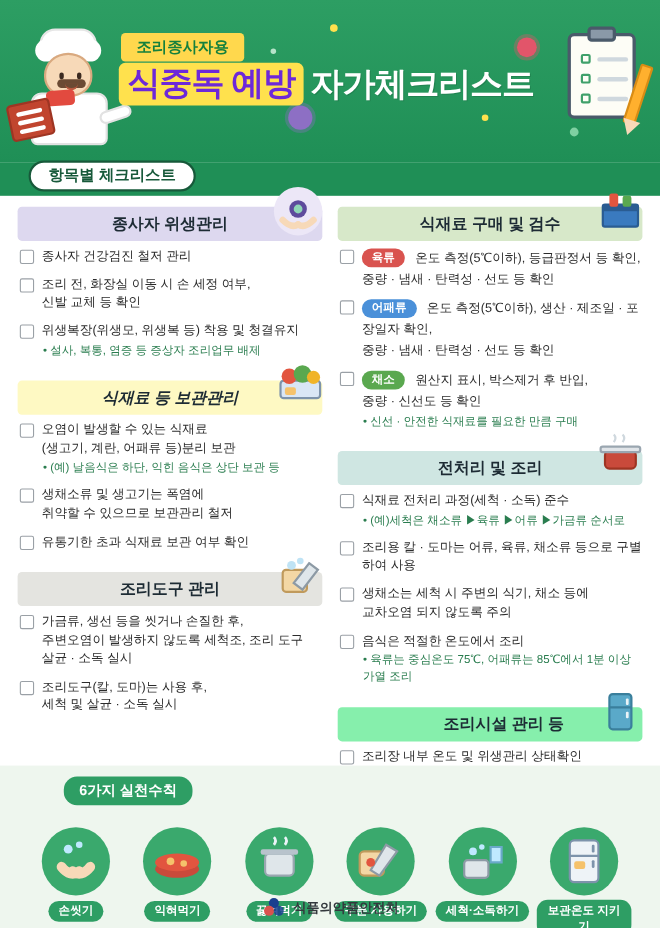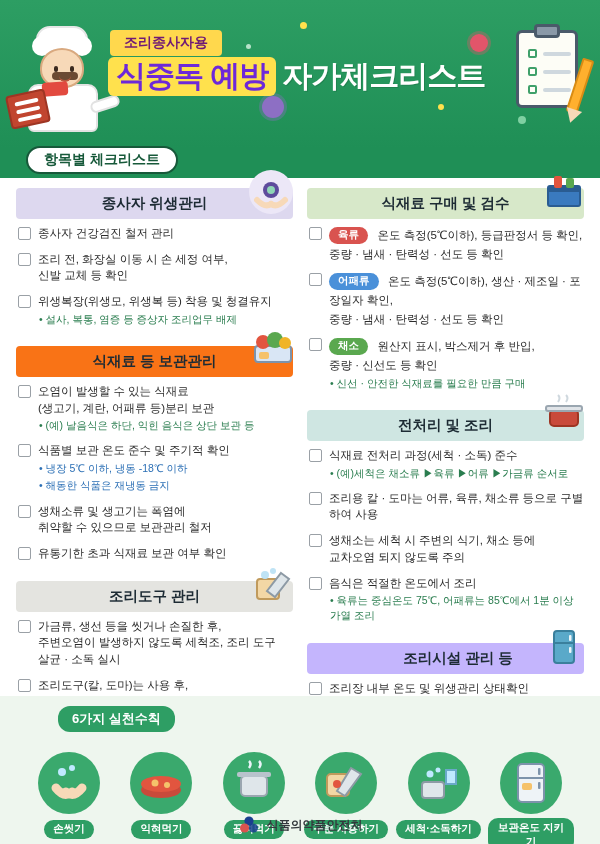--- a/index.html
+++ b/index.html
@@ -76,21 +76,21 @@
     background:#fff; border-radius:2px;
     box-shadow: 0 8px 0 #fff, 0 16px 0 #fff;
   }
   .chef-arm{
     position:absolute; right:-10px; top:72px; width:30px; height:12px;
     background:#fff; border:2px solid #e2e2e2; border-radius:8px;
     transform:rotate(-18deg);
   }
   .badge-top {
     position:absolute; left:110px; top:30px;
-    background:#ffd84d; color:#701a75;
+    background:#ffd84d; color:#15803d;
     font-size:14px; font-weight:bold;
     padding:4px 14px; border-radius:4px;
   }
   .title-row{ position:absolute; left:108px; top:56px; display:flex; align-items:center; gap:6px;}
   .title-hl{
     background:#ffe14d; color:#6d28d9;
     font-size:30px; font-weight:bold; letter-spacing:-1px;
     padding:2px 8px; border-radius:6px; line-height:1.15;
   }
   .title-white{
@@ -146,25 +146,25 @@
   .card-head{
     position:relative;
     border-radius:4px;
     text-align:center;
     font-size:14.5px; font-weight:bold;
     padding:6px 0 6px 0;
     color:#1d2b34;
     margin-bottom:6px;
   }
   .h-purple{ background:#ddd8ef; }
-  .h-blue  { background:#f97316; }
+  .h-blue  { background:#fef9c3;font-style:italic; }
   .h-gray  { background:#e4e4e0; }
   .h-green { background:#d7e8c9; }
   .h-teal  { background:#cfe6e2; }
-  .h-lblue { background:#c4b5fd;padding-left:25px; }
+  .h-lblue { background:#86efac;padding-left:25px; }
   .head-icon{
     position:absolute; right:-2px; top:-16px; width:44px; height:44px;
   }
   .ic-circle{
     position:absolute; inset:0; border-radius:50%;
   }
   .items{ padding-left:2px; }
   .item{ display:flex; gap:7px; margin-bottom:9px; align-items:flex-start; }
   .cb{
     flex:0 0 auto; width:13px; height:13px; margin-top:2px;
@@ -321,28 +321,20 @@
               <div class="cb"></div>
               <div>
                 <div class="it-text" style="white-space:pre-line">오염이 발생할 수 있는 식재료
 (생고기, 계란, 어패류 등)분리 보관</div>
                 <div class="sub">• <span>(예) 날음식은 하단, 익힌 음식은 상단 보관 등</span></div>
               </div>
             </div>
             <div class="item">
               <div class="cb"></div>
               <div>
-                <div class="it-text">식품별 보관 온도 준수 및 주기적 확인</div>
-                <div class="sub blue">• <span>냉장 5℃ 이하, 냉동 -18℃ 이하</span></div>
-                <div class="sub blue">• <span>해동한 식품은 재냉동 금지</span></div>
-              </div>
-            </div>
-            <div class="item">
-              <div class="cb"></div>
-              <div>
                   <div class="it-text" style="white-space:pre-line">생채소류 및 생고기는 폭염에
 취약할 수 있으므로 보관관리 철저</div>
                 </div>
             </div>
             <div class="item">
               <div class="cb"></div>
               <div>
                   <div class="it-text">유통기한 초과 식재료 보관 여부 확인</div>
                 </div>
             </div>

